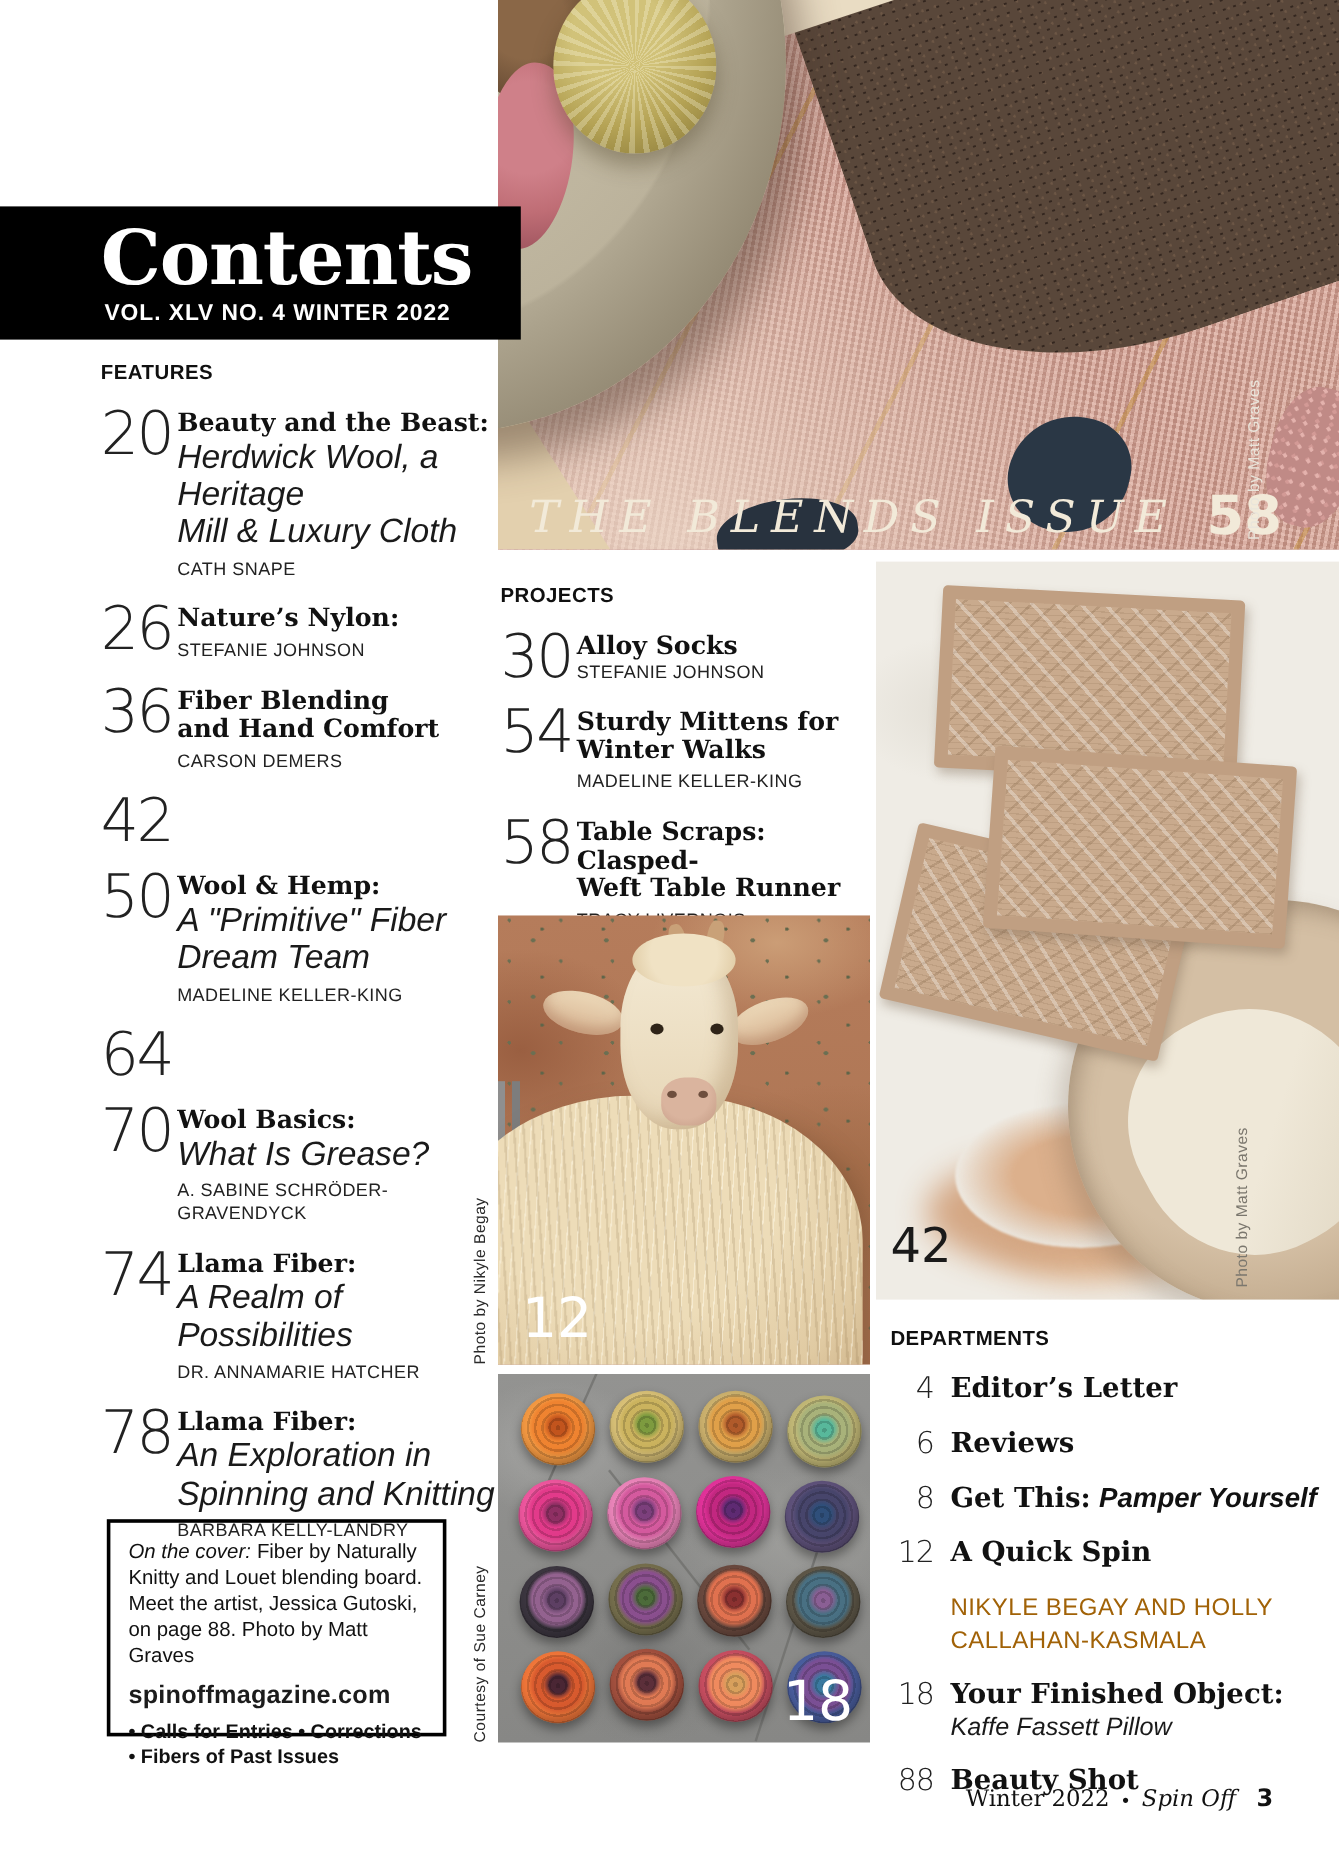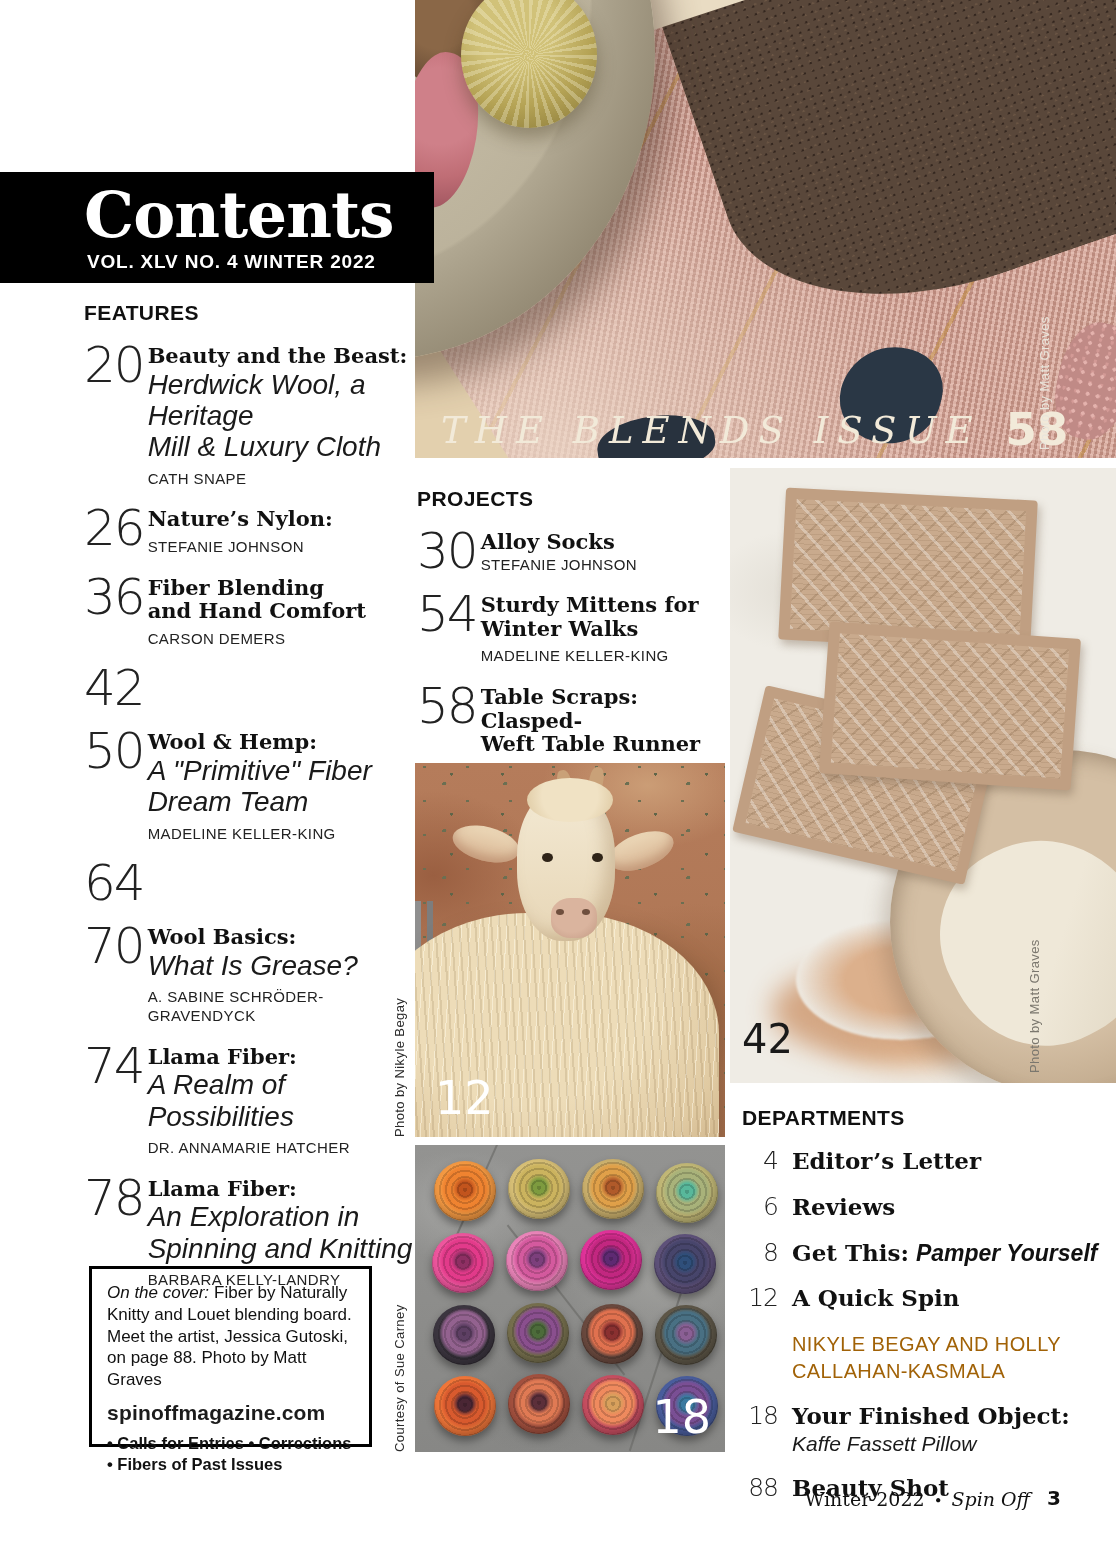--- a/index.html
+++ b/index.html
@@ -9,21 +9,21 @@
   .line:empty{display:none;}
   [data-bind]:empty{display:none;}
 
   
   .banner{position:absolute;left:0;top:172px;width:434px;height:111px;background:#000;z-index:6;}
   .banner .title{position:absolute;left:84px;top:6px;color:#fff;
     font-family:"DejaVu Serif","Liberation Serif",serif;font-weight:bold;font-size:63px;letter-spacing:-1px;}
   .banner .vol{position:absolute;left:87px;top:79px;color:#fff;font-weight:bold;font-size:19px;letter-spacing:.8px;}
 
   
-  .sec-head{font-weight:bold;font-size:21px;letter-spacing:.4px;color:#101010;}
+  .sec-head{font-weight:bold;font-size:17px;letter-spacing:.4px;color:#101010;}
   .feat-list{position:absolute;left:84px;top:301px;width:336px;}
   .proj-list{position:absolute;left:417px;top:487px;width:310px;}
   .toc-item{display:flex;margin-top:17px;}
   .toc-num{flex:0 0 56px;font-family:"DejaVu Sans",sans-serif;font-weight:200;font-size:50px;
            line-height:.92;color:#222;letter-spacing:-2px;}
   .toc-body{padding-left:4px;padding-top:2px;}
   .toc-title{font-family:"DejaVu Serif","Liberation Serif",serif;font-weight:bold;font-size:21px;line-height:1.12;color:#111;}
   .toc-sub{font-style:italic;font-size:28px;line-height:1.12;color:#1a1a1a;margin-top:1px;}
   .toc-author{font-size:15px;letter-spacing:.4px;color:#222;margin-top:7px;line-height:1.25;}
 

